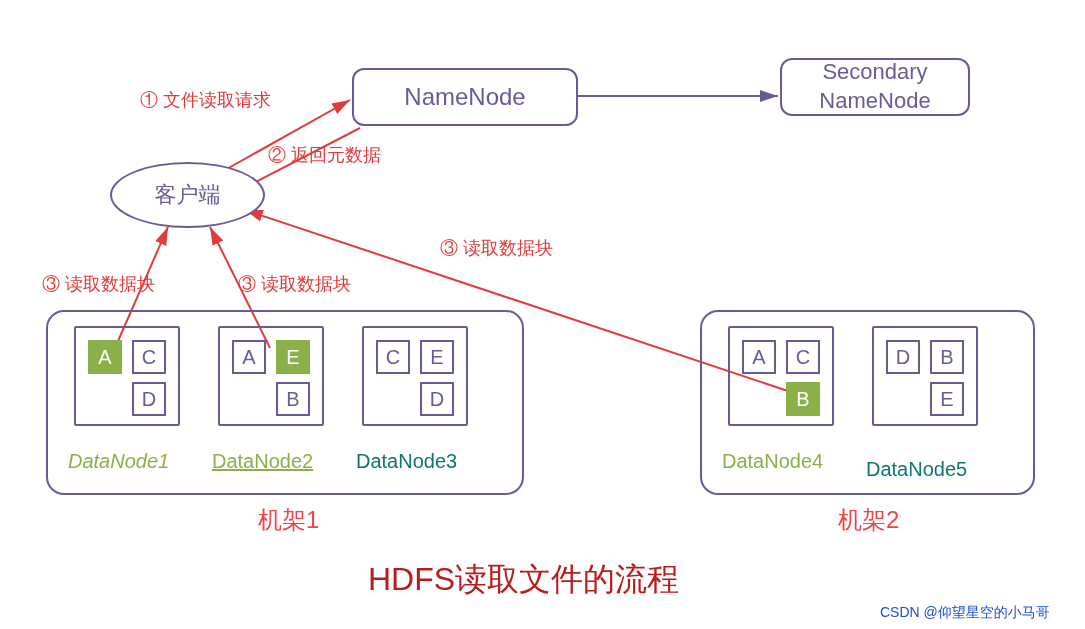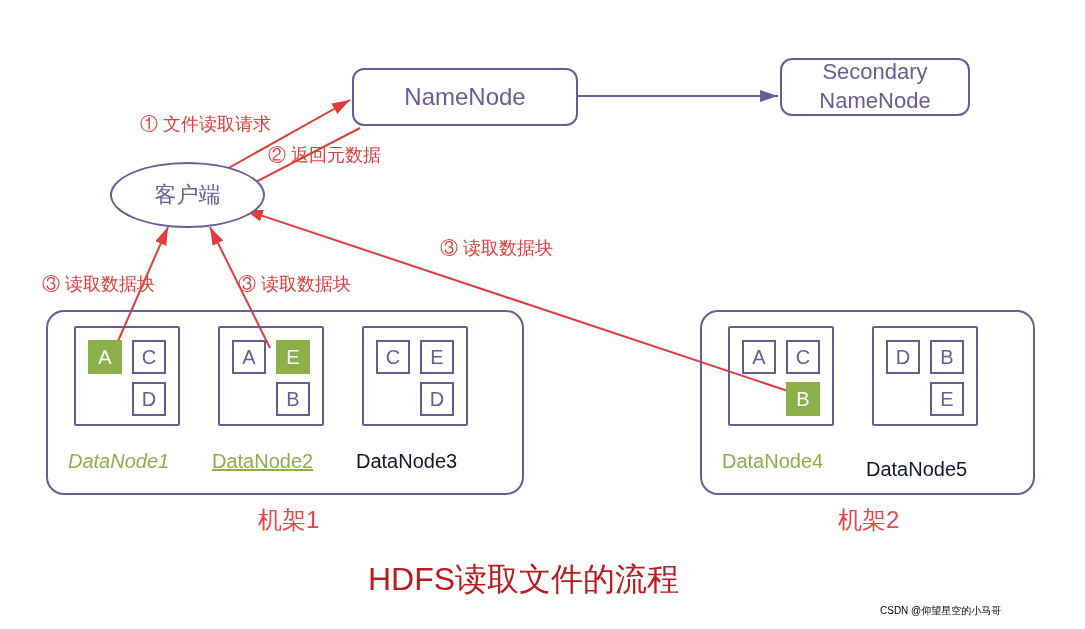--- a/index.html
+++ b/index.html
@@ -56,42 +56,42 @@
     color: #6b5b95;
     font-size: 20px;
     background: #fff;
   }
   .blk.hl { background: #8bb049; color: #fff; border-color: #8bb049; }
   .dn-label {
     position: absolute;
     font-size: 20px;
   }
   .dn-label.g { color: #8bb049; }
-  .dn-label.p { color: #0f172a; }
+  .dn-label.p { color: #0f766e; }
   .rack-label {
     position: absolute;
     color: #ef4444;
     font-size: 24px;
   }
   .redlabel {
     position: absolute;
     color: #e13c3c;
     font-size: 18px;
     white-space: nowrap;
   }
   .title {
     position: absolute;
     color: #b91c1c;
     font-size: 32px;
     font-weight: 500;
   }
   .watermark {
     position: absolute;
-    color: #000000;
-    font-size: 10px;
+    color: #1d4ed8;
+    font-size: 14px;
     text-align: right;
   }
   svg.overlay {
     position: absolute;
     left: 0; top: 0;
     width: 1085px; height: 629px;
     pointer-events: none;
   }
 </style>
 </head>
@@ -126,21 +126,21 @@
 
 <div class="box" style="left:780px; top:58px; width:190px; height:58px; font-size:22px;">
   <span style="white-space:pre-line;">Secondary
 NameNode</span>
 </div>
 
 <div class="ellipse" style="left:110px; top:162px; width:155px; height:66px;">
   <span>客户端</span>
 </div>
 
-<div class="redlabel" style="left:140px; top:88px;margin-top:24px;">① 文件读取请求</div>
+<div class="redlabel" style="left:140px; top:88px;">① 文件读取请求</div>
 <div class="redlabel" style="left:268px; top:143px;">② 返回元数据</div>
 <div class="redlabel" style="left:42px; top:272px;">③ 读取数据块</div>
 <div class="redlabel" style="left:238px; top:272px;">③ 读取数据块</div>
 <div class="redlabel" style="left:440px; top:236px;">③ 读取数据块</div>
 
 <div class="rack" style="left:46px; top:310px; width:478px; height:185px;"></div>
 
 <div class="dn-box" style="left:74px; top:326px; width:106px; height:100px;">
   <div class="blk hl" style="left:12px; top:12px;">A</div>
   <div class="blk" style="left:56px; top:12px;">C</div>

